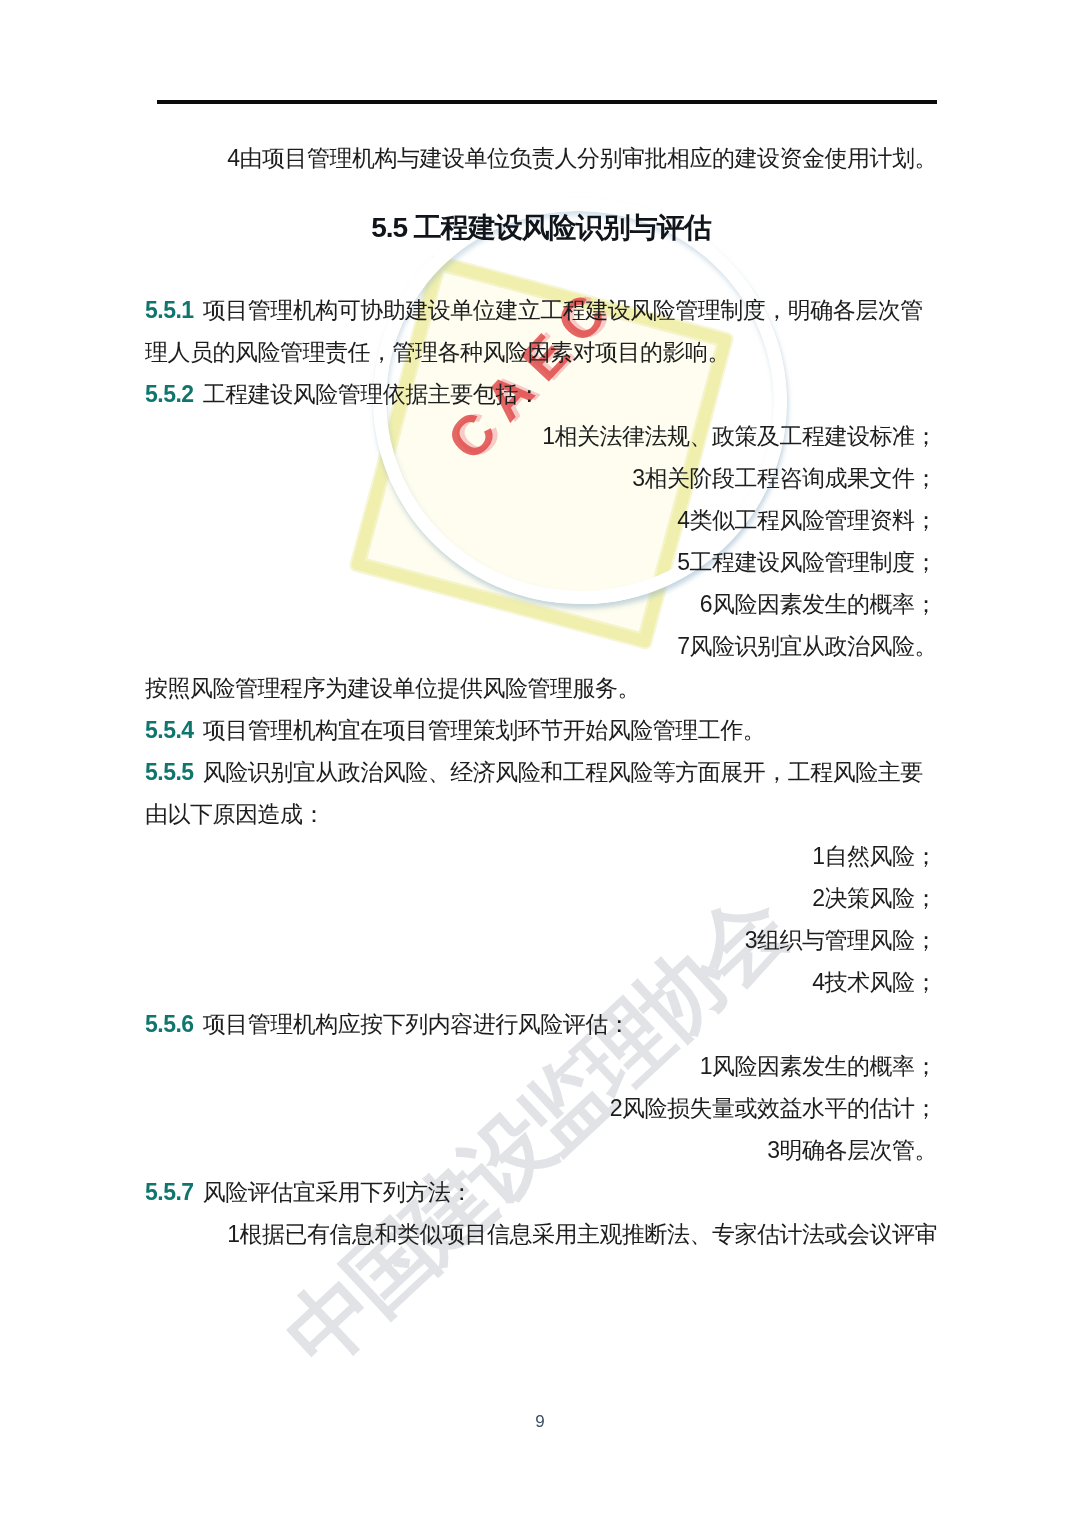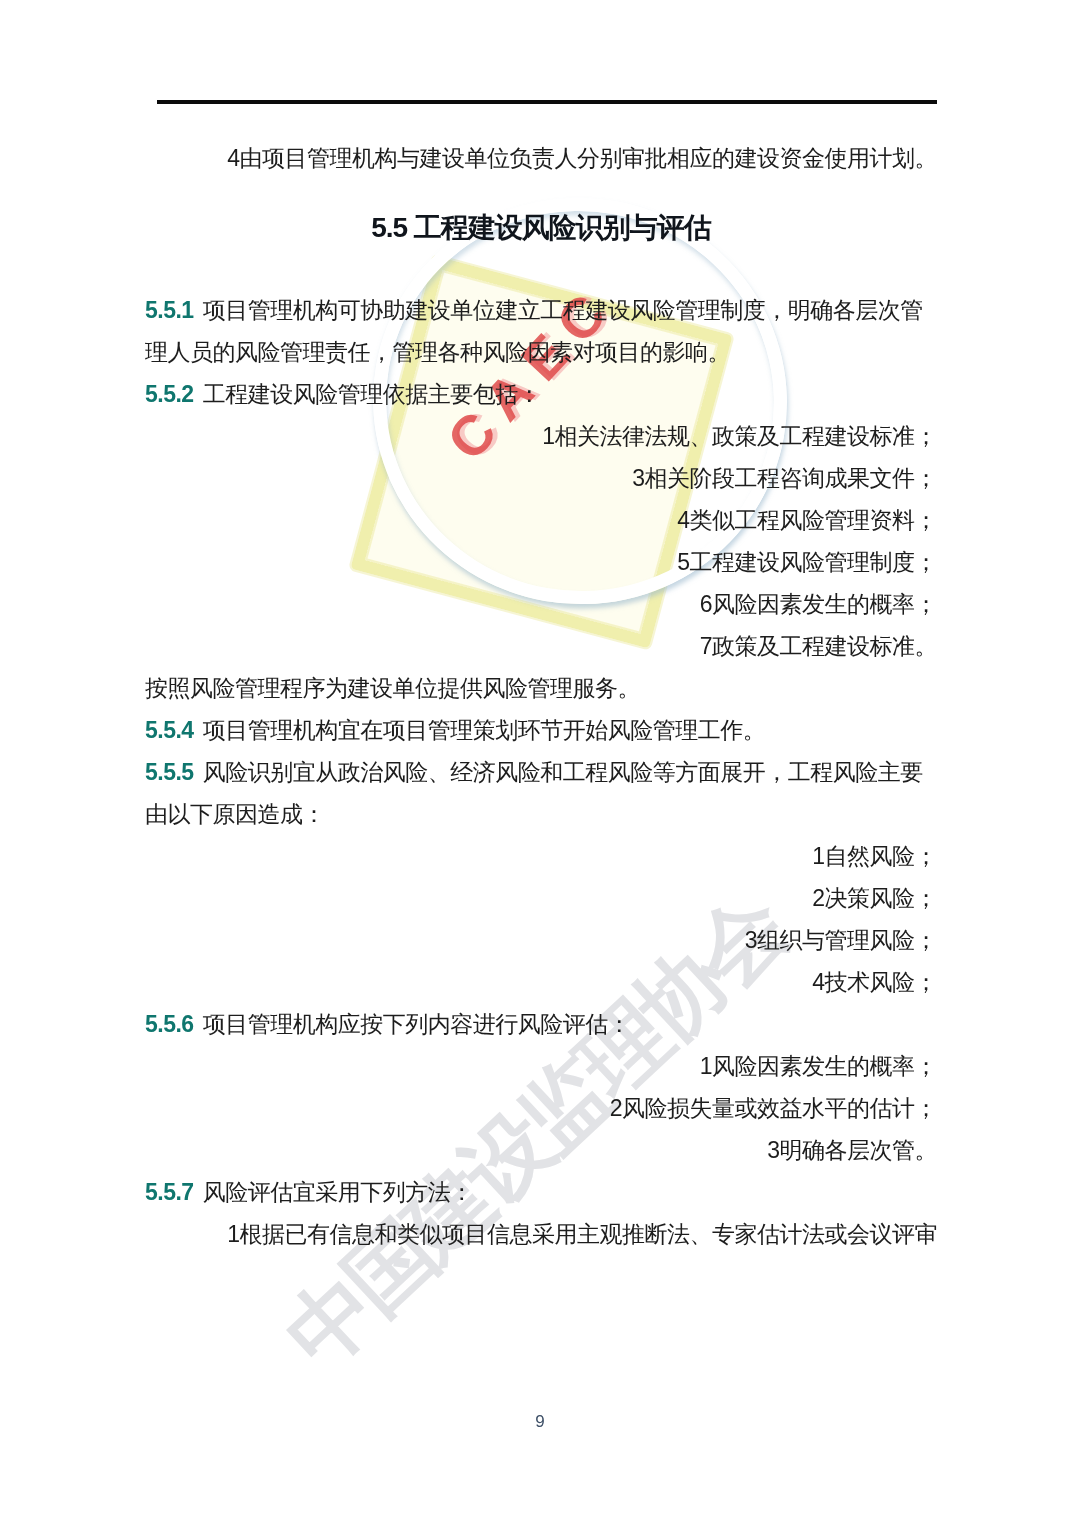--- a/index.html
+++ b/index.html
@@ -82,21 +82,21 @@
       <div class="line list"><span class="num">4</span><span>由项目管理机构与建设单位负责人分别审批相应的建设资金使用计划。</span></div>
       <div class="line heading"><span>5.5 工程建设风险识别与评估</span></div>
       <div class="line clause"><span class="label">5.5.1</span><span>项目管理机构可协助建设单位建立工程建设风险管理制度，明确各层次管</span></div>
       <div class="line cont"><span>理人员的风险管理责任，管理各种风险因素对项目的影响。</span></div>
       <div class="line clause"><span class="label">5.5.2</span><span>工程建设风险管理依据主要包括：</span></div>
       <div class="line list"><span class="num">1</span><span>相关法律法规、政策及工程建设标准；</span></div>
       <div class="line list"><span class="num">3</span><span>相关阶段工程咨询成果文件；</span></div>
       <div class="line list"><span class="num">4</span><span>类似工程风险管理资料；</span></div>
       <div class="line list"><span class="num">5</span><span>工程建设风险管理制度；</span></div>
       <div class="line list"><span class="num">6</span><span>风险因素发生的概率；</span></div>
-      <div class="line list"><span class="num">7</span><span>政策及工程建设标准。</span></div>
+      <div class="line list"><span class="num">7</span><span>风险识别宜从政治风险。</span></div>
       <div class="line cont"><span>按照风险管理程序为建设单位提供风险管理服务。</span></div>
       <div class="line clause"><span class="label">5.5.4</span><span>项目管理机构宜在项目管理策划环节开始风险管理工作。</span></div>
       <div class="line clause"><span class="label">5.5.5</span><span>风险识别宜从政治风险、经济风险和工程风险等方面展开，工程风险主要</span></div>
       <div class="line cont"><span>由以下原因造成：</span></div>
       <div class="line list"><span class="num">1</span><span>自然风险；</span></div>
       <div class="line list"><span class="num">2</span><span>决策风险；</span></div>
       <div class="line list"><span class="num">3</span><span>组织与管理风险；</span></div>
       <div class="line list"><span class="num">4</span><span>技术风险；</span></div>
       <div class="line clause"><span class="label">5.5.6</span><span>项目管理机构应按下列内容进行风险评估：</span></div>
       <div class="line list"><span class="num">1</span><span>风险因素发生的概率；</span></div>

